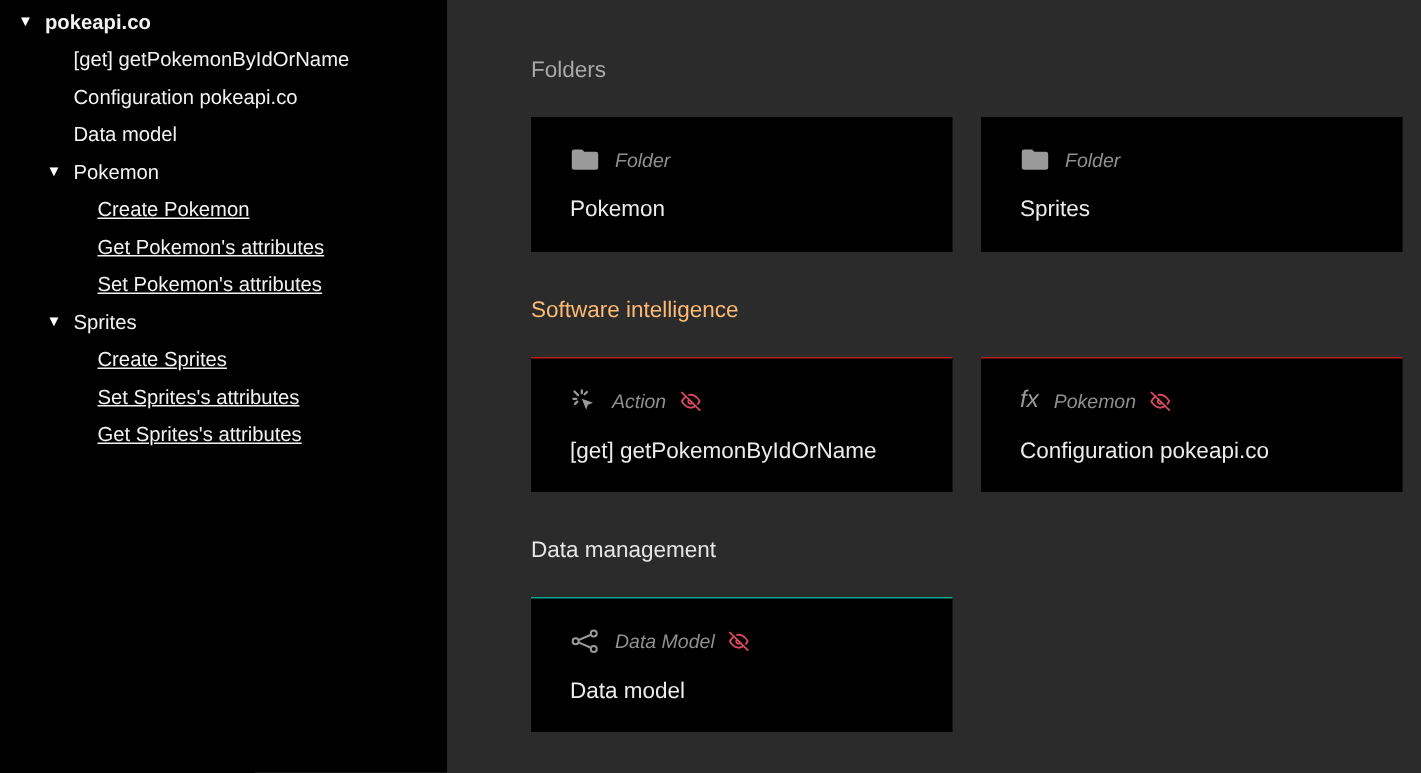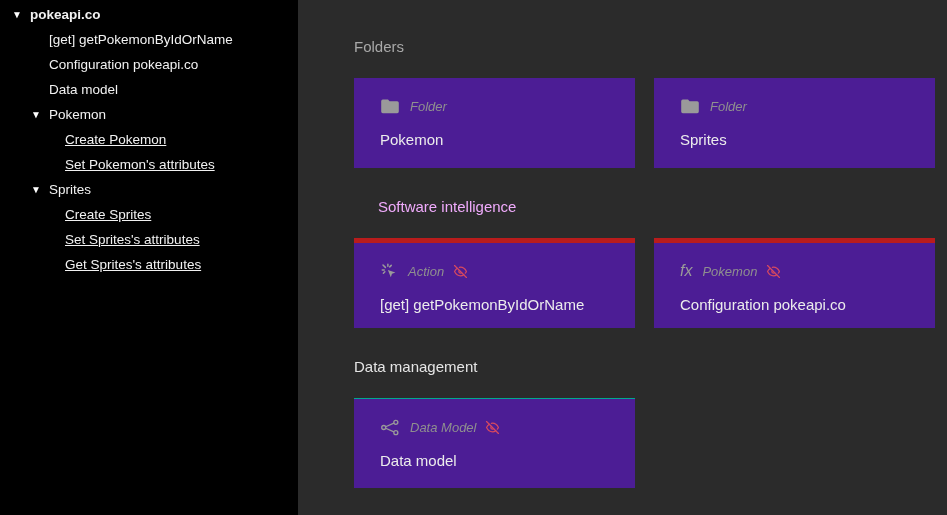--- a/index.html
+++ b/index.html
@@ -45,31 +45,31 @@
     width:649px; height:515px;
     background:#2b2b2b;
     padding:38px 0 0 56px;
   }
   .section { margin-bottom:30px; }
   .section-title {
     font-size:15px;
     margin-bottom:23px;
     color:#a9a9a9;
   }
-  .section-title.purple { color:#f0abfc;margin-left:24px; }
+  .section-title.purple { color:#fdba74; }
   .section-title.teal { color:#e5e5e5; }
 
   .cards-row { display:flex; gap:19px; }
   .card {
     width:281px; height:90px;
-    background:#4c1d95;
+    background:#000000;
     padding:19px 0 0 26px;
     cursor:pointer;
   }
-  .card.accent-purple { border-top:5px solid #b91c1c; }
+  .card.accent-purple { border-top:1px solid #b91c1c; }
   .card.accent-teal { border-top:1px solid #00a98f; }
 
   .card-head {
     display:flex; align-items:center;
     height:18px;
   }
   .card-type {
     font-style:italic;
     font-size:13px;
     color:#8f8f8f;
@@ -107,20 +107,23 @@
     <span>Data model</span>
   </div>
   <div class="tree-row indent1c">
     <span class="caret">▼</span>
     <span>Pokemon</span>
   </div>
   <div class="tree-row indent2">
     <span>Create Pokemon</span>
   </div>
   <div class="tree-row indent2">
+    <span>Get Pokemon's attributes</span>
+  </div>
+  <div class="tree-row indent2">
     <span>Set Pokemon's attributes</span>
   </div>
   <div class="tree-row indent1c">
     <span class="caret">▼</span>
     <span>Sprites</span>
   </div>
   <div class="tree-row indent2">
     <span>Create Sprites</span>
   </div>
   <div class="tree-row indent2">

